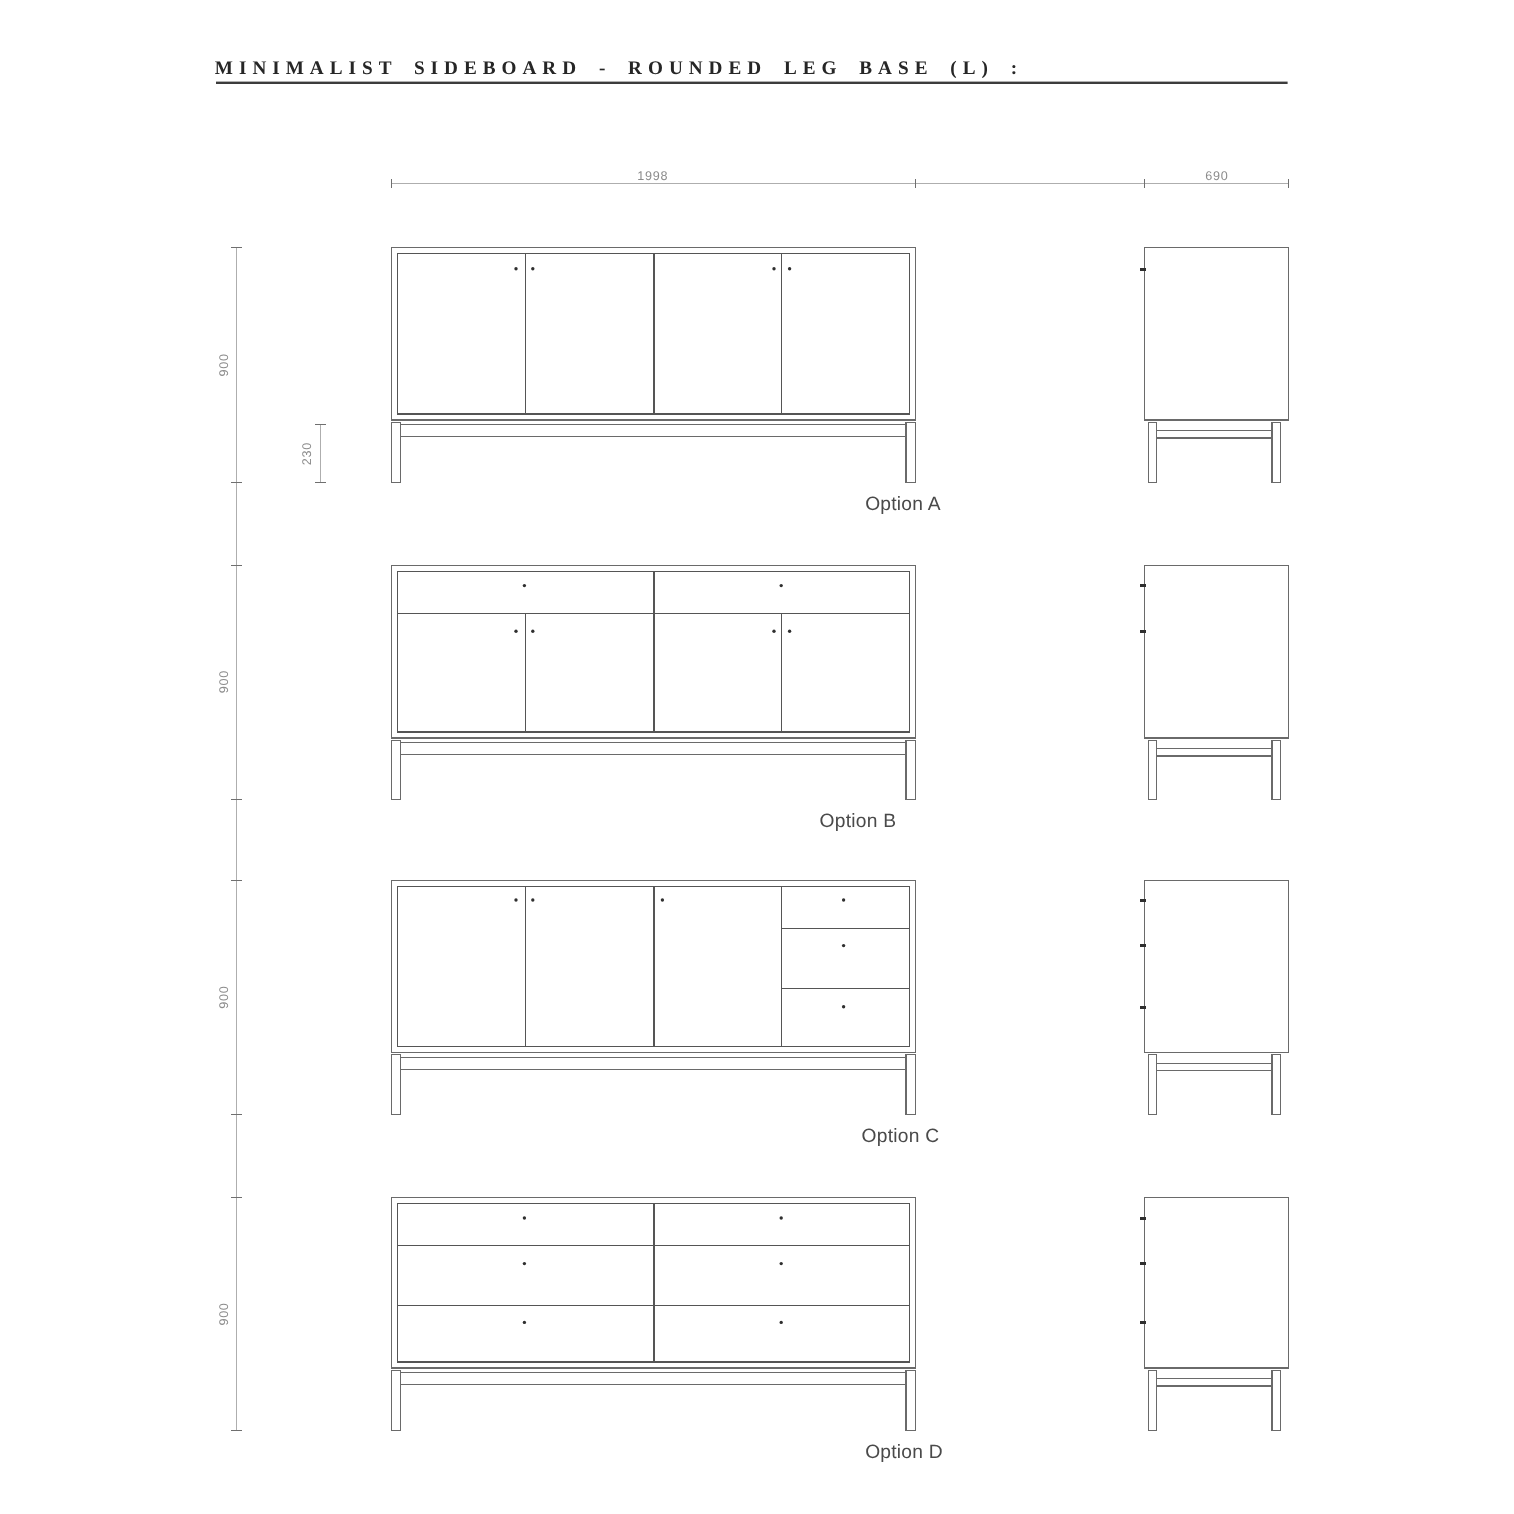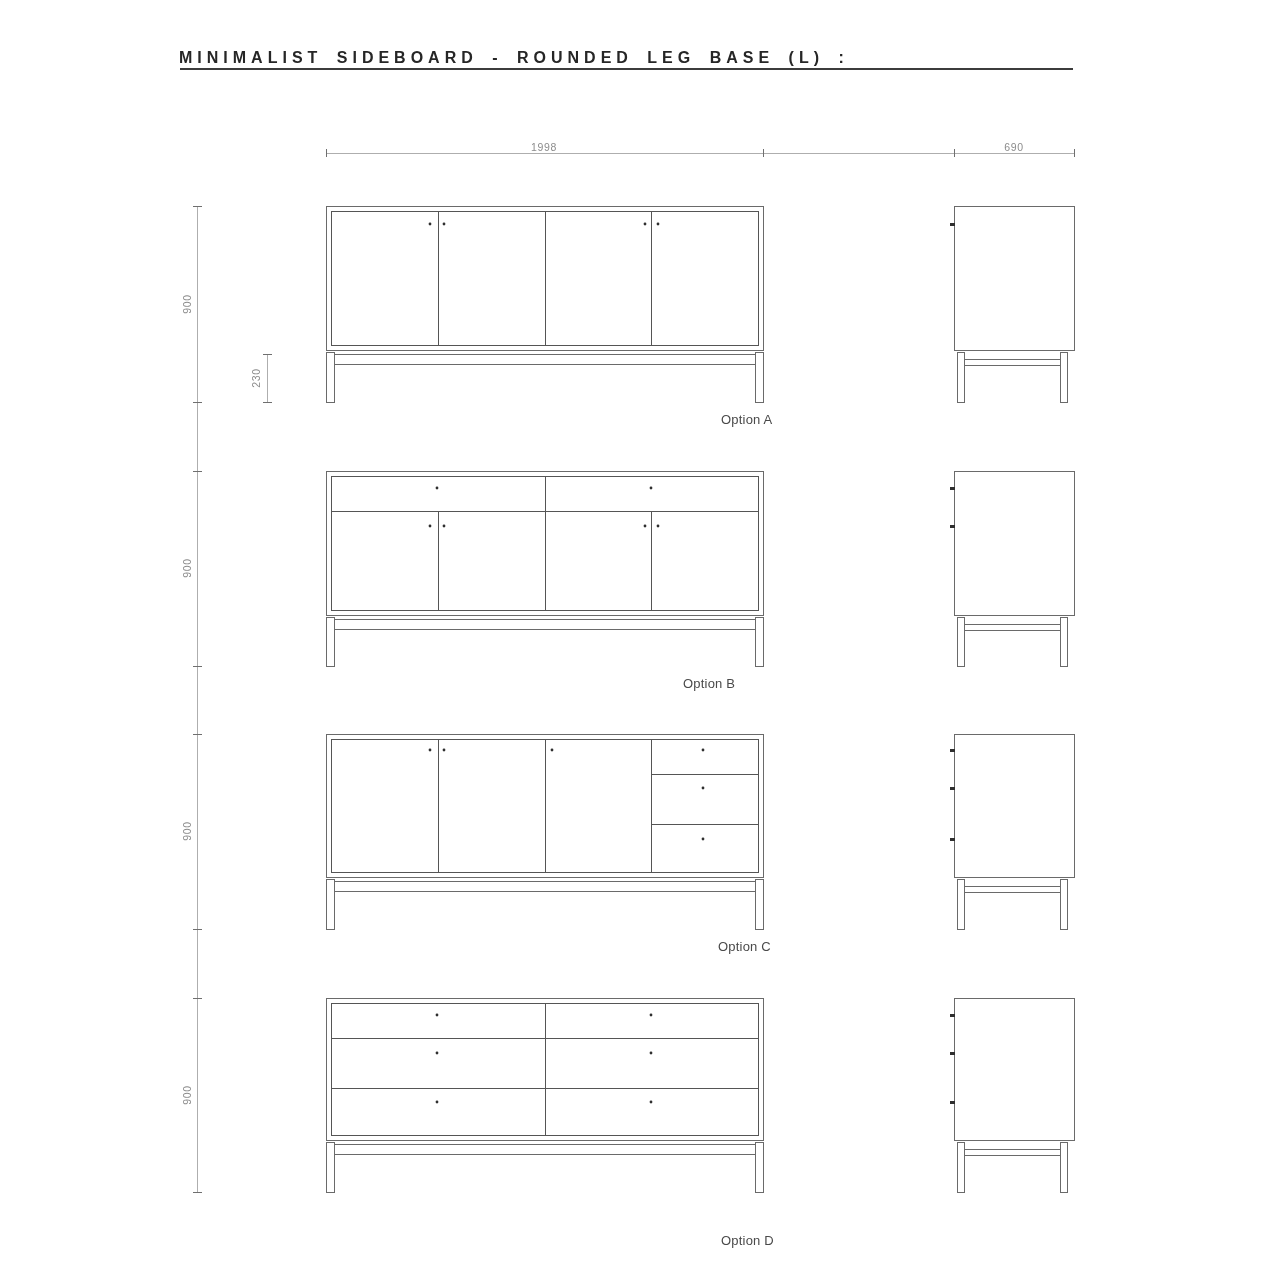--- a/index.html
+++ b/index.html
@@ -1,35 +1,35 @@
 <!DOCTYPE html>
 <html><head>
 <meta charset="utf-8">
 <style>
   html,body{margin:0;padding:0;background:#ffffff;}
   body{width:1262px;height:1262px;position:relative;overflow:hidden;
        font-family:"Liberation Sans",sans-serif;}
   .sheet{position:absolute;inset:0;}
   .title{position:absolute;left:179px;top:49px;
-         font-family:Liberation Sans, sans-serif;font-weight:700;
+         font-family:Liberation Serif, serif;font-weight:700;
          font-size:16px;letter-spacing:5px;word-spacing:5px;
          color:#262626;white-space:nowrap;}
   .title-rule{position:absolute;left:180px;top:68px;width:893px;height:2px;
               background:#3c3c3c;}
   svg{position:absolute;left:0;top:0;}
   .outline{fill:none;stroke:#6a6a6a;stroke-width:1;shape-rendering:crispEdges;}
   .inner{fill:none;stroke:#555555;stroke-width:1;shape-rendering:crispEdges;}
   .dim{fill:none;stroke:#aeaeae;stroke-width:1;shape-rendering:crispEdges;}
   .tick{stroke:#6f6f6f;stroke-width:1;shape-rendering:crispEdges;}
   .dot{fill:#2f2f2f;stroke:none;}
   .handle{fill:#2f2f2f;stroke:none;shape-rendering:crispEdges;}
   .dim-label{position:absolute;font-size:10.5px;letter-spacing:0.6px;
              color:#8c8c8c;transform:translate(-50%,-50%);white-space:nowrap;}
   .dim-label.rot{transform:translate(-50%,-50%) rotate(-90deg);}
-  .opt-label{position:absolute;font-size:13px;color:#4a4a4a;
+  .opt-label{position:absolute;font-size:16px;color:#4a4a4a;
              letter-spacing:0.2px;white-space:nowrap;}
 </style>
 </head>
 <body>
 
 <div class="sheet">
 
   <div class="title">MINIMALIST SIDEBOARD - ROUNDED LEG BASE (L) :</div>
   <div class="title-rule"></div>
 
@@ -159,14 +159,14 @@
   <div class="dim-label rot" style="left:187px;top:304px">900</div>
   <div class="dim-label rot" style="left:187px;top:568px">900</div>
   <div class="dim-label rot" style="left:187px;top:831px">900</div>
   <div class="dim-label rot" style="left:187px;top:1095px">900</div>
 
   <div class="dim-label rot" style="left:256px;top:378px">230</div>
 
   <div class="opt-label" style="left:721px;top:412px">Option A</div>
   <div class="opt-label" style="left:683px;top:676px">Option B</div>
   <div class="opt-label" style="left:718px;top:939px">Option C</div>
-  <div class="opt-label" style="left:721px;top:1233px">Option D</div>
+  <div class="opt-label" style="left:721px;top:1202px">Option D</div>
 </div>
 
 </body></html>

